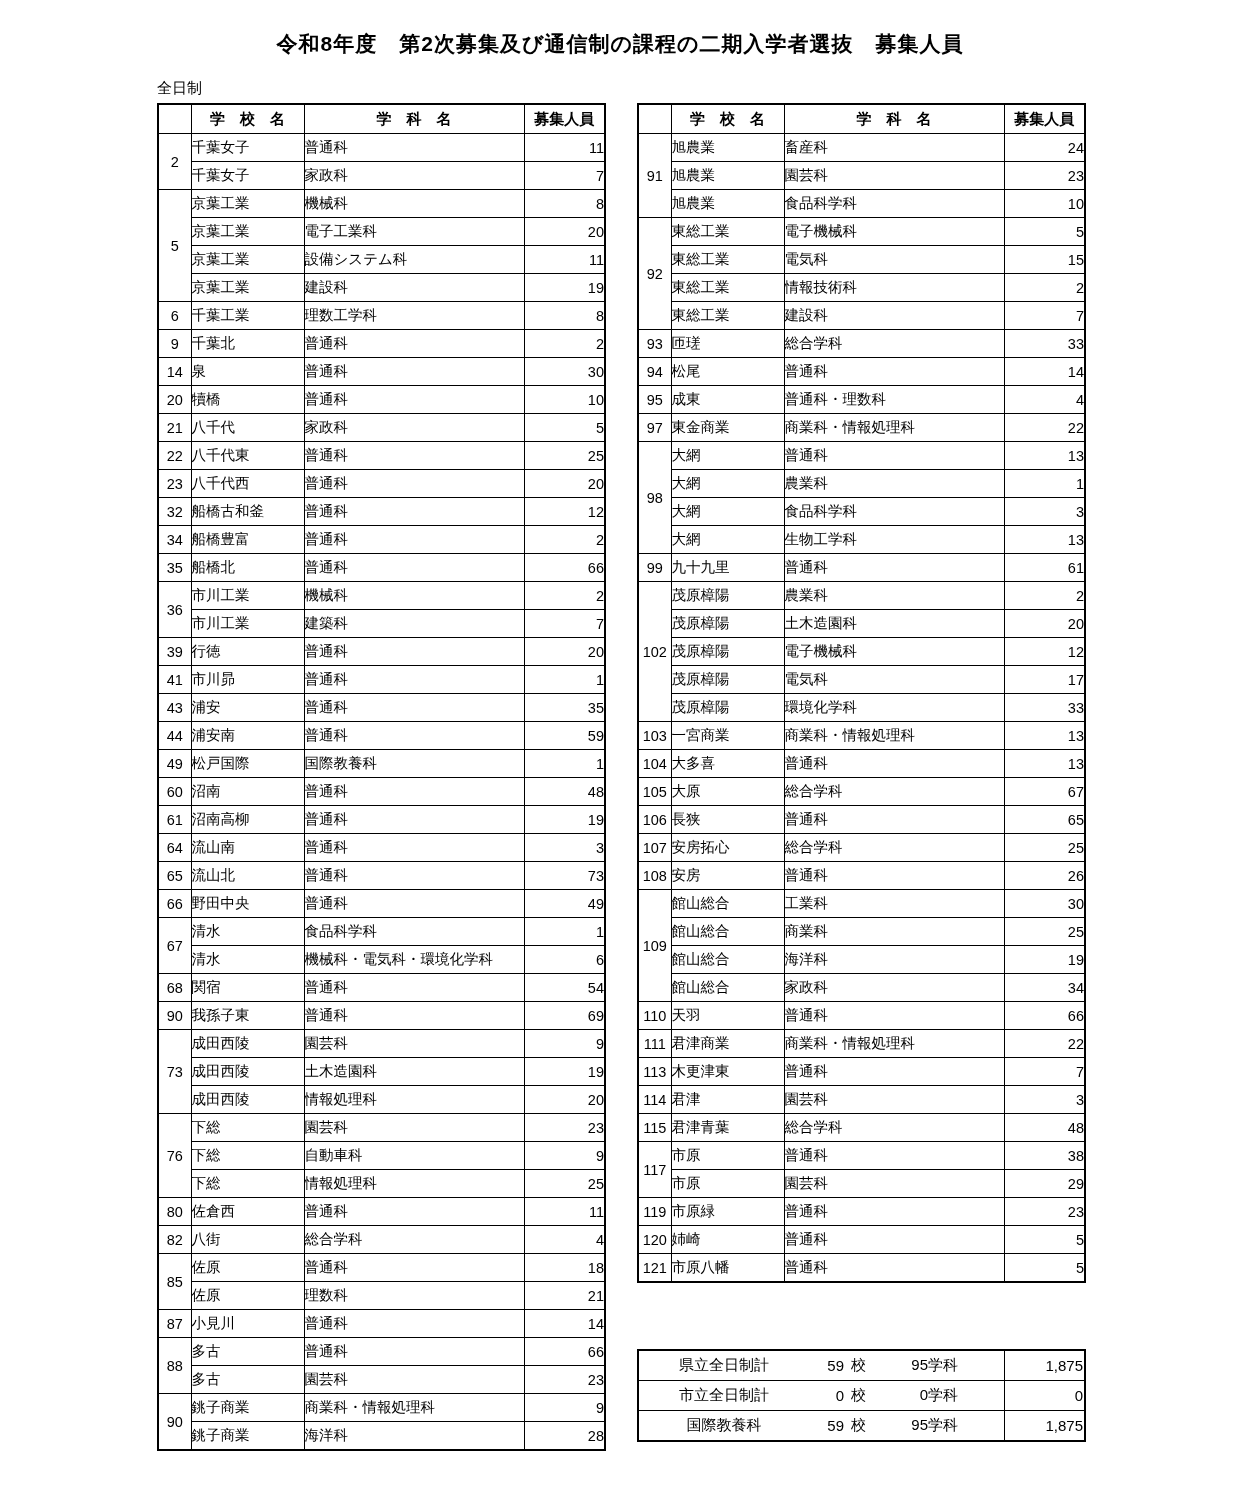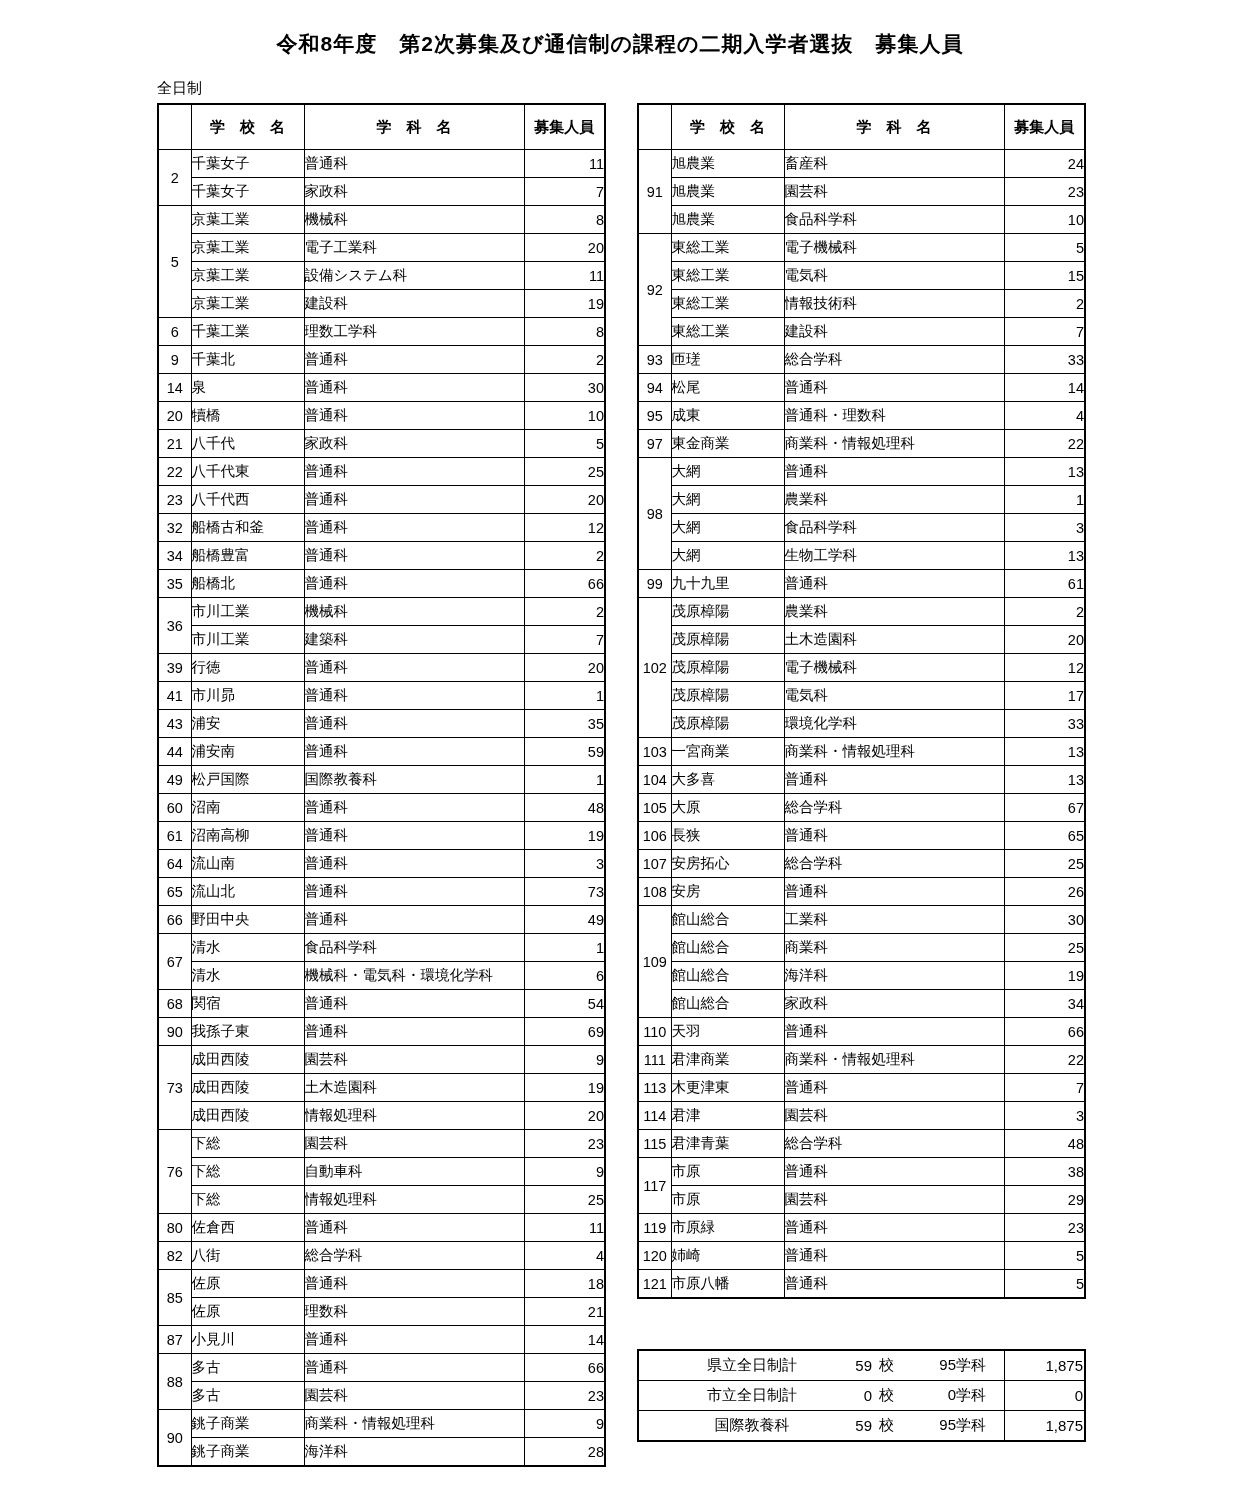--- a/index.html
+++ b/index.html
@@ -6,32 +6,32 @@
   .page{position:relative;width:1240px;height:1505px;background:#fff;color:#000;
         font-family:"Liberation Sans","DejaVu Sans",sans-serif;}
   .title{position:absolute;top:30px;left:0;width:100%;text-align:center;
          font-size:21px;font-weight:bold;letter-spacing:1px;}
   .section-label{position:absolute;top:79px;left:157px;font-size:15px;}
   table.adm{position:absolute;border-collapse:collapse;table-layout:fixed;
             width:447px;border:2px solid #000;}
   #left-table{left:157px;top:103px;}
   #right-table{left:637px;top:103px;}
   table.adm th,table.adm td{border:1px solid #000;overflow:hidden;white-space:nowrap;}
-  table.adm thead th{height:28px;font-size:15px;font-weight:bold;text-align:center;padding:8px;}
+  table.adm thead th{height:28px;font-size:15px;font-weight:bold;text-align:center;padding:0;}
   table.adm tbody td{height:27px;font-size:14.5px;padding:0;}
   .c-no{width:33px;}.c-school{width:113px;}.c-dept{width:220px;}.c-cap{width:81px;}
   td.no{text-align:center;font-size:13.5px;}
   td.school{padding-left:6px;}
   td.dept{padding-left:6px;}
   td.cap{text-align:right;padding-right:5px;font-size:14px;}
   #summary-table{position:absolute;left:637px;top:1349px;width:447px;
                  border-collapse:collapse;table-layout:fixed;border:2px solid #000;}
   #summary-table td{border:1px solid #000;height:27px;font-size:15px;overflow:hidden;white-space:nowrap;}
   .col-sum-label{width:366px;}.col-sum-total{width:81px;}
-  .sum-flex{display:flex;align-items:center;margin-left:28px;}
+  .sum-flex{display:flex;align-items:center;}
   .sum-label{flex:0 0 168px;text-align:center;}
   .sum-num{flex:0 0 36px;text-align:right;}
   .sum-unit{margin-left:7px;}
   .sum-depts{flex:0 0 92px;text-align:right;}
   td.sum-total{text-align:right;font-size:14px;}
 </style>
 </head>
 <body>
 
 <div class="page">

